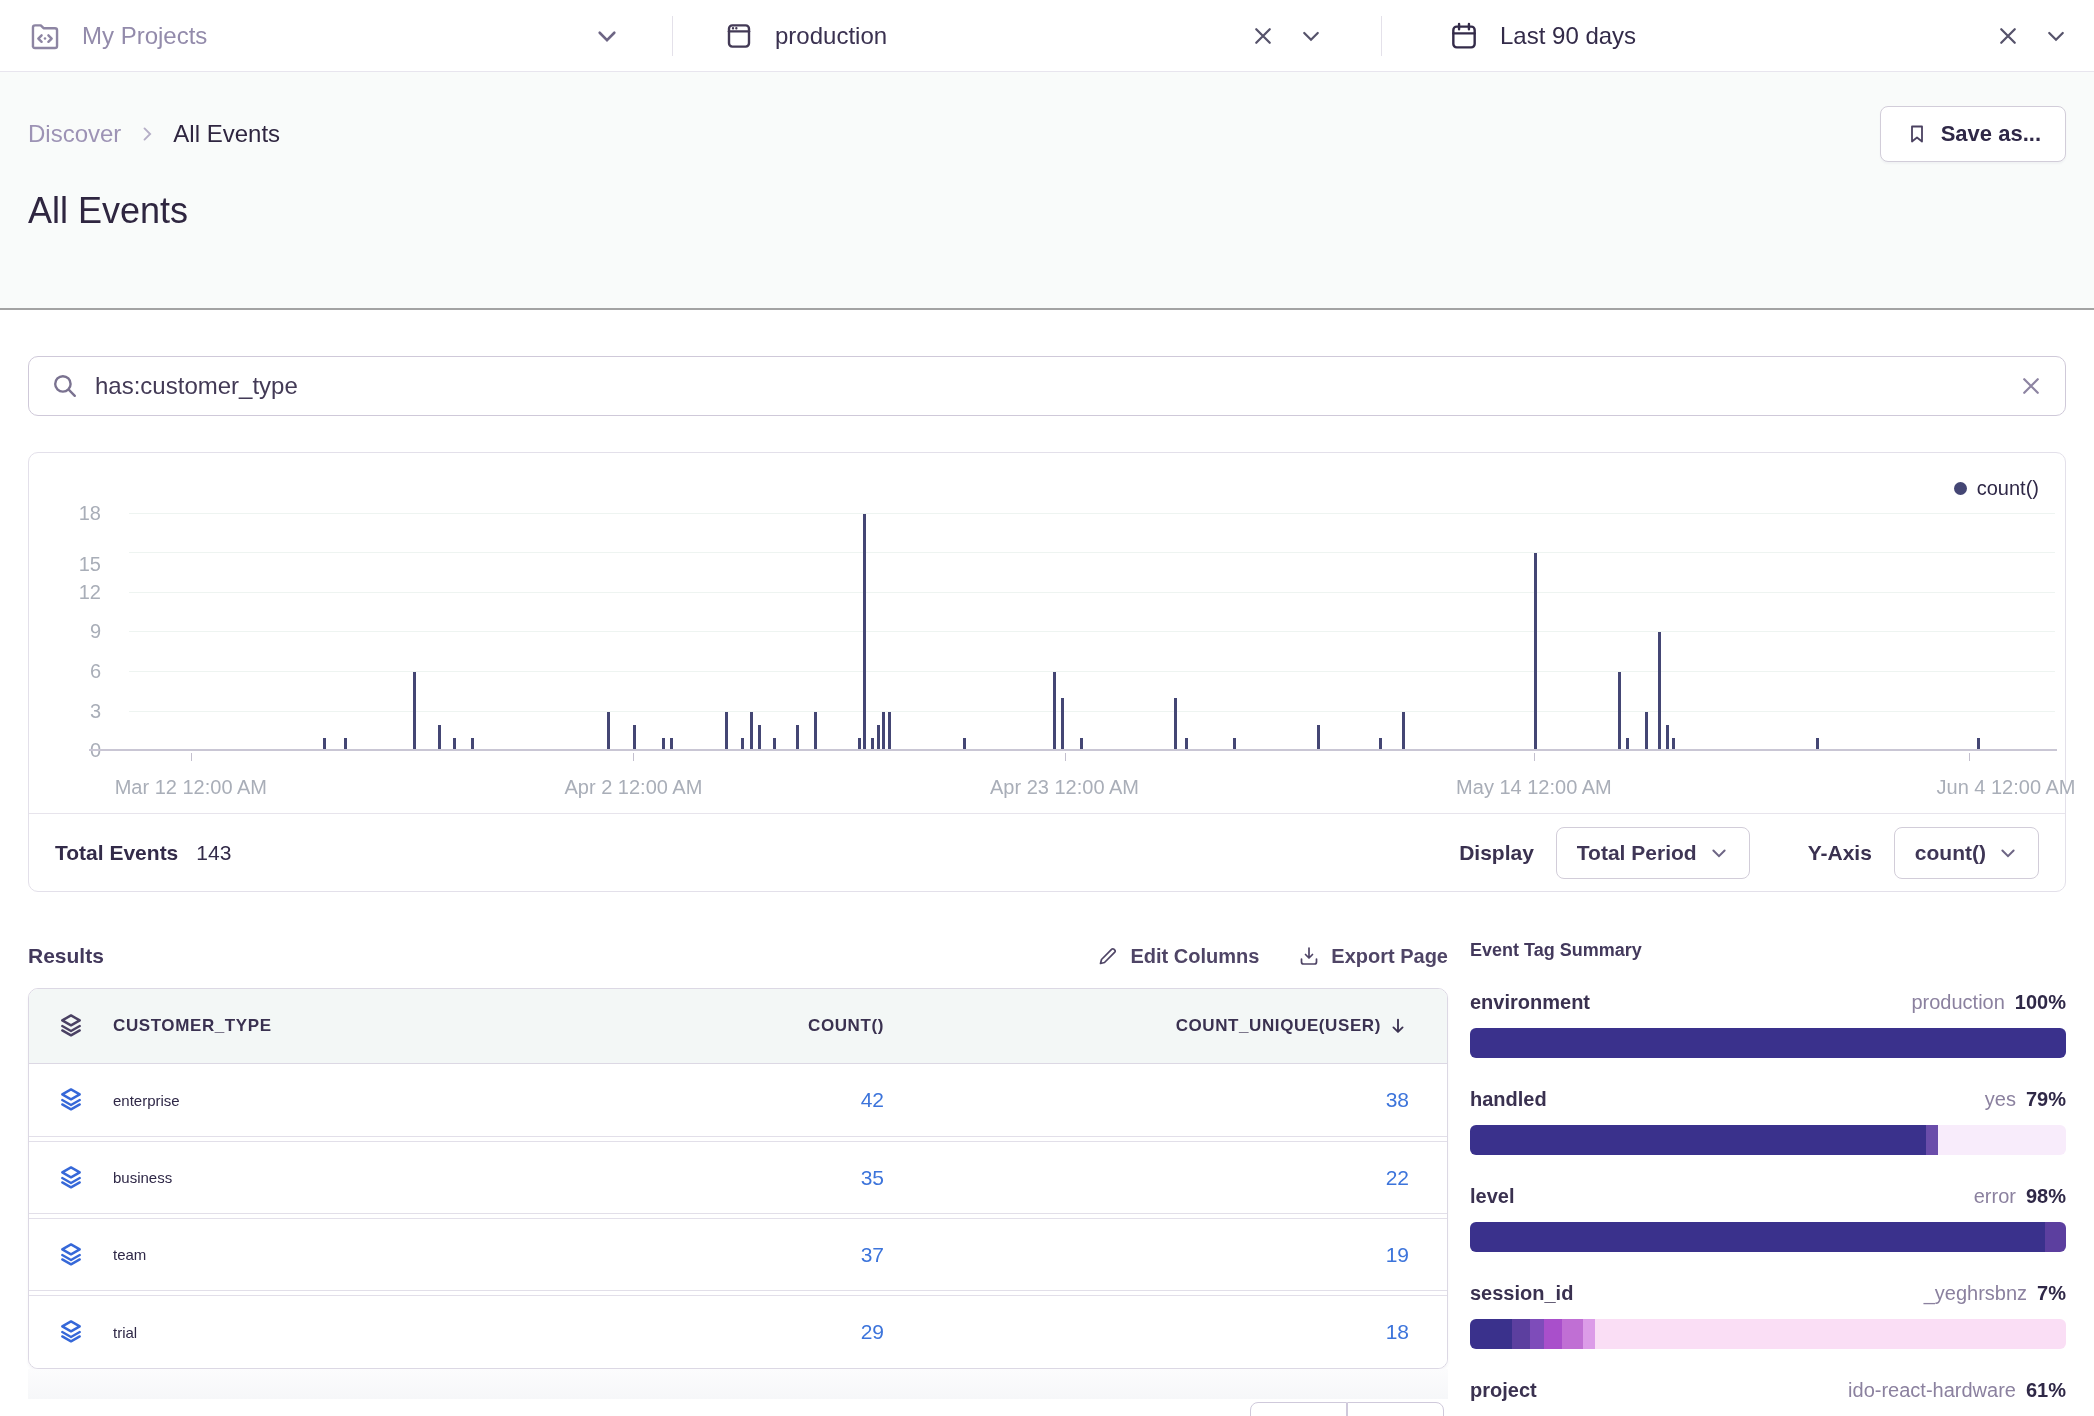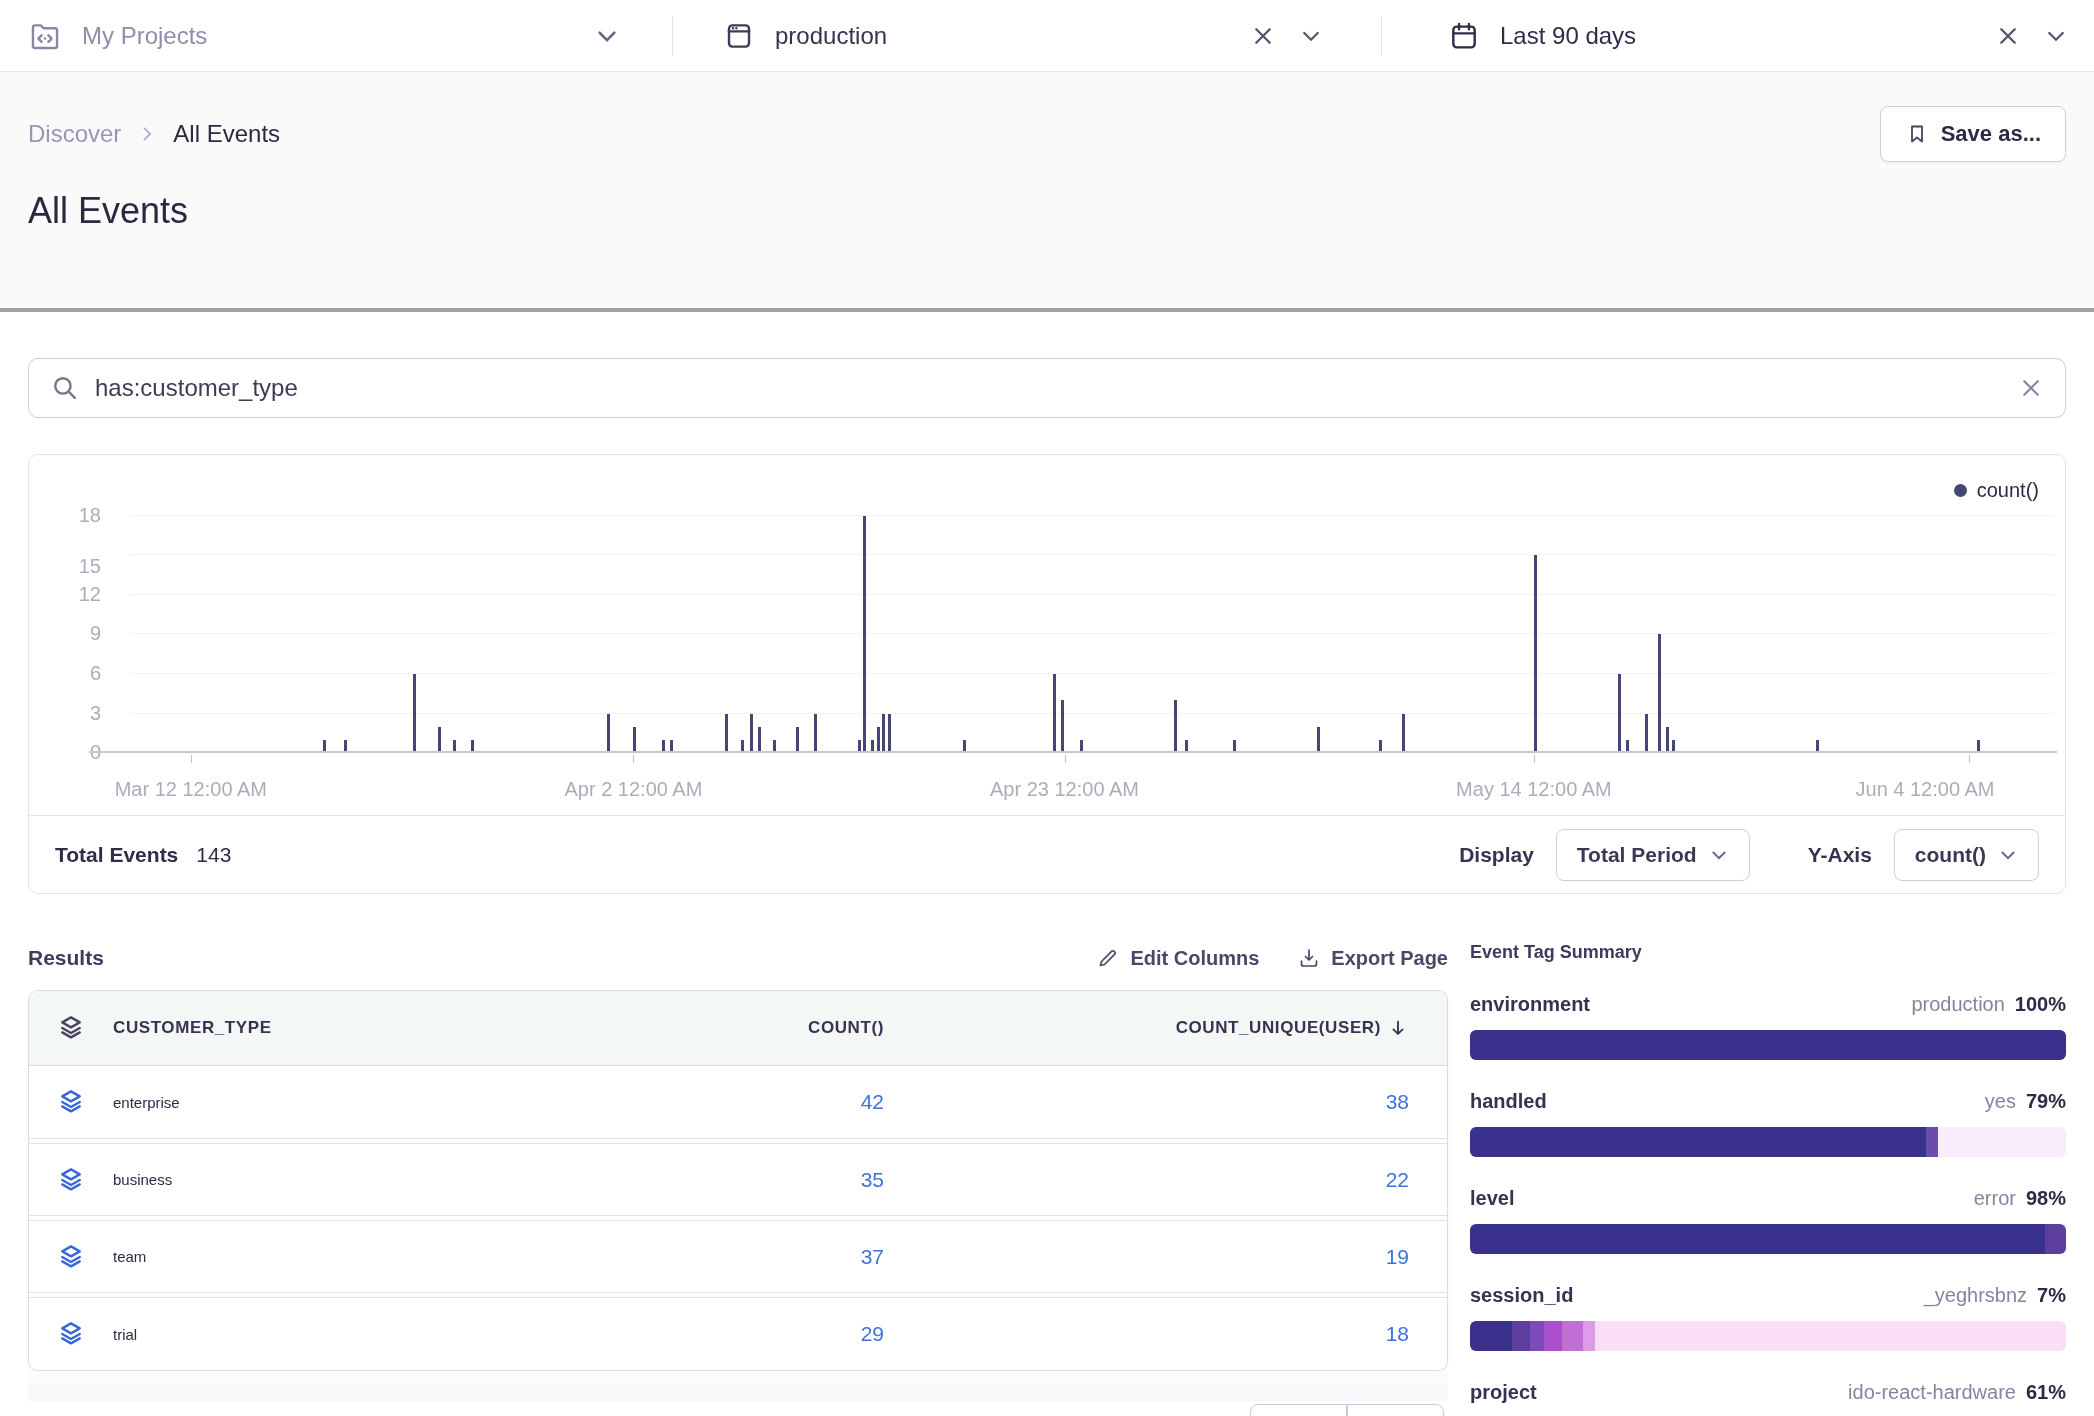--- a/index.html
+++ b/index.html
@@ -14,21 +14,21 @@
   .tb-sec.proj { width:672px; padding-left:28px; color:#938bab; }
   .tb-sec.env  { width:708px; padding-left:50px; padding-right:58px; color:#3a3150; }
   .tb-sec.date { flex:1; padding-left:66px; padding-right:26px; color:#332b49; }
   .tb-label { font-size:24px; margin-left:20px; white-space:nowrap; }
   .tb-div { width:1px; height:40px; background:#e4e1ea; }
   .tb-icons { margin-left:auto; display:flex; align-items:center; gap:24px; color:#56536b; }
   .icon-btn { cursor:pointer; display:flex; align-items:center; }
   .proj .chev { margin-left:auto; margin-right:52px; color:#6d6584; }
 
   
-  .title-band { background:#f9fbfa; border-bottom:4px solid #a3a3a3;
+  .title-band { background:#f9fbfa; border-bottom:2px solid #a3a3a3;
     padding:34px 28px 76px; }
   .bc-row { display:flex; align-items:center; justify-content:space-between; }
   .breadcrumb { display:flex; align-items:center; gap:16px; font-size:24px; }
   .bc-parent { color:#9d93b5; cursor:pointer; }
   .bc-sep { color:#b5aec6; }
   .bc-current { color:#2f2640; }
   .saveas-btn { display:flex; align-items:center; gap:12px; height:56px; padding:0 24px;
     background:#fff; border:1px solid #d2cdd9; border-radius:8px; font-size:22px;
     font-weight:bold; color:#2f2847; cursor:pointer; box-shadow:0 2px 2px rgba(60,50,90,.04); }
   .page-title { margin-top:28px; font-size:36px; font-weight:500; color:#2f2640; }
@@ -296,21 +296,21 @@
         <div class="xtick" style="left: 25.7%;"></div>
         <div class="xtick" style="left: 48.2%;"></div>
         <div class="xtick" style="left: 72.7%;"></div>
         <div class="xtick" style="left: 95.4%;"></div>
       </div>
     <div>
         <div class="xlab" style="left: 161.816px;">Mar 12 12:00 AM</div>
         <div class="xlab" style="left: 604.412px;">Apr 2 12:00 AM</div>
         <div class="xlab" style="left: 1035.51px;">Apr 23 12:00 AM</div>
         <div class="xlab" style="left: 1504.93px;">May 14 12:00 AM</div>
-        <div class="xlab" style="left: 1896px;">Jun 4 12:00 AM</div>
+        <div class="xlab" style="left: 1977px;">Jun 4 12:00 AM</div>
       </div>
   </div>
   <div class="panel-footer">
     <div class="total-events">
       <span class="te-label">Total Events</span>
       <span class="te-value">143</span>
     </div>
     <div class="footer-right">
       <span class="ctl-label">Display</span>
       <button class="ctl-btn">

